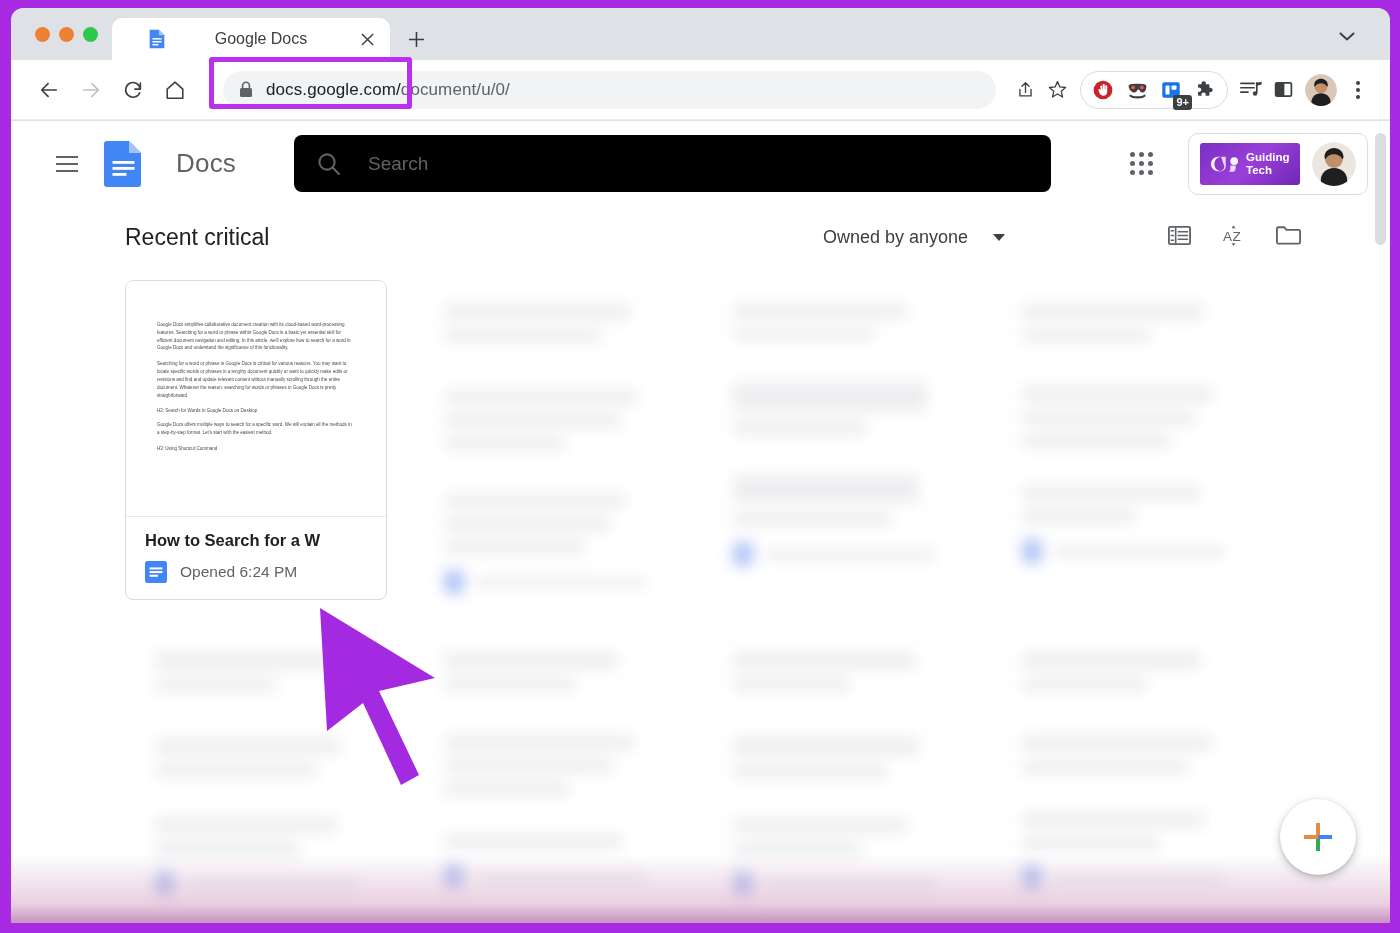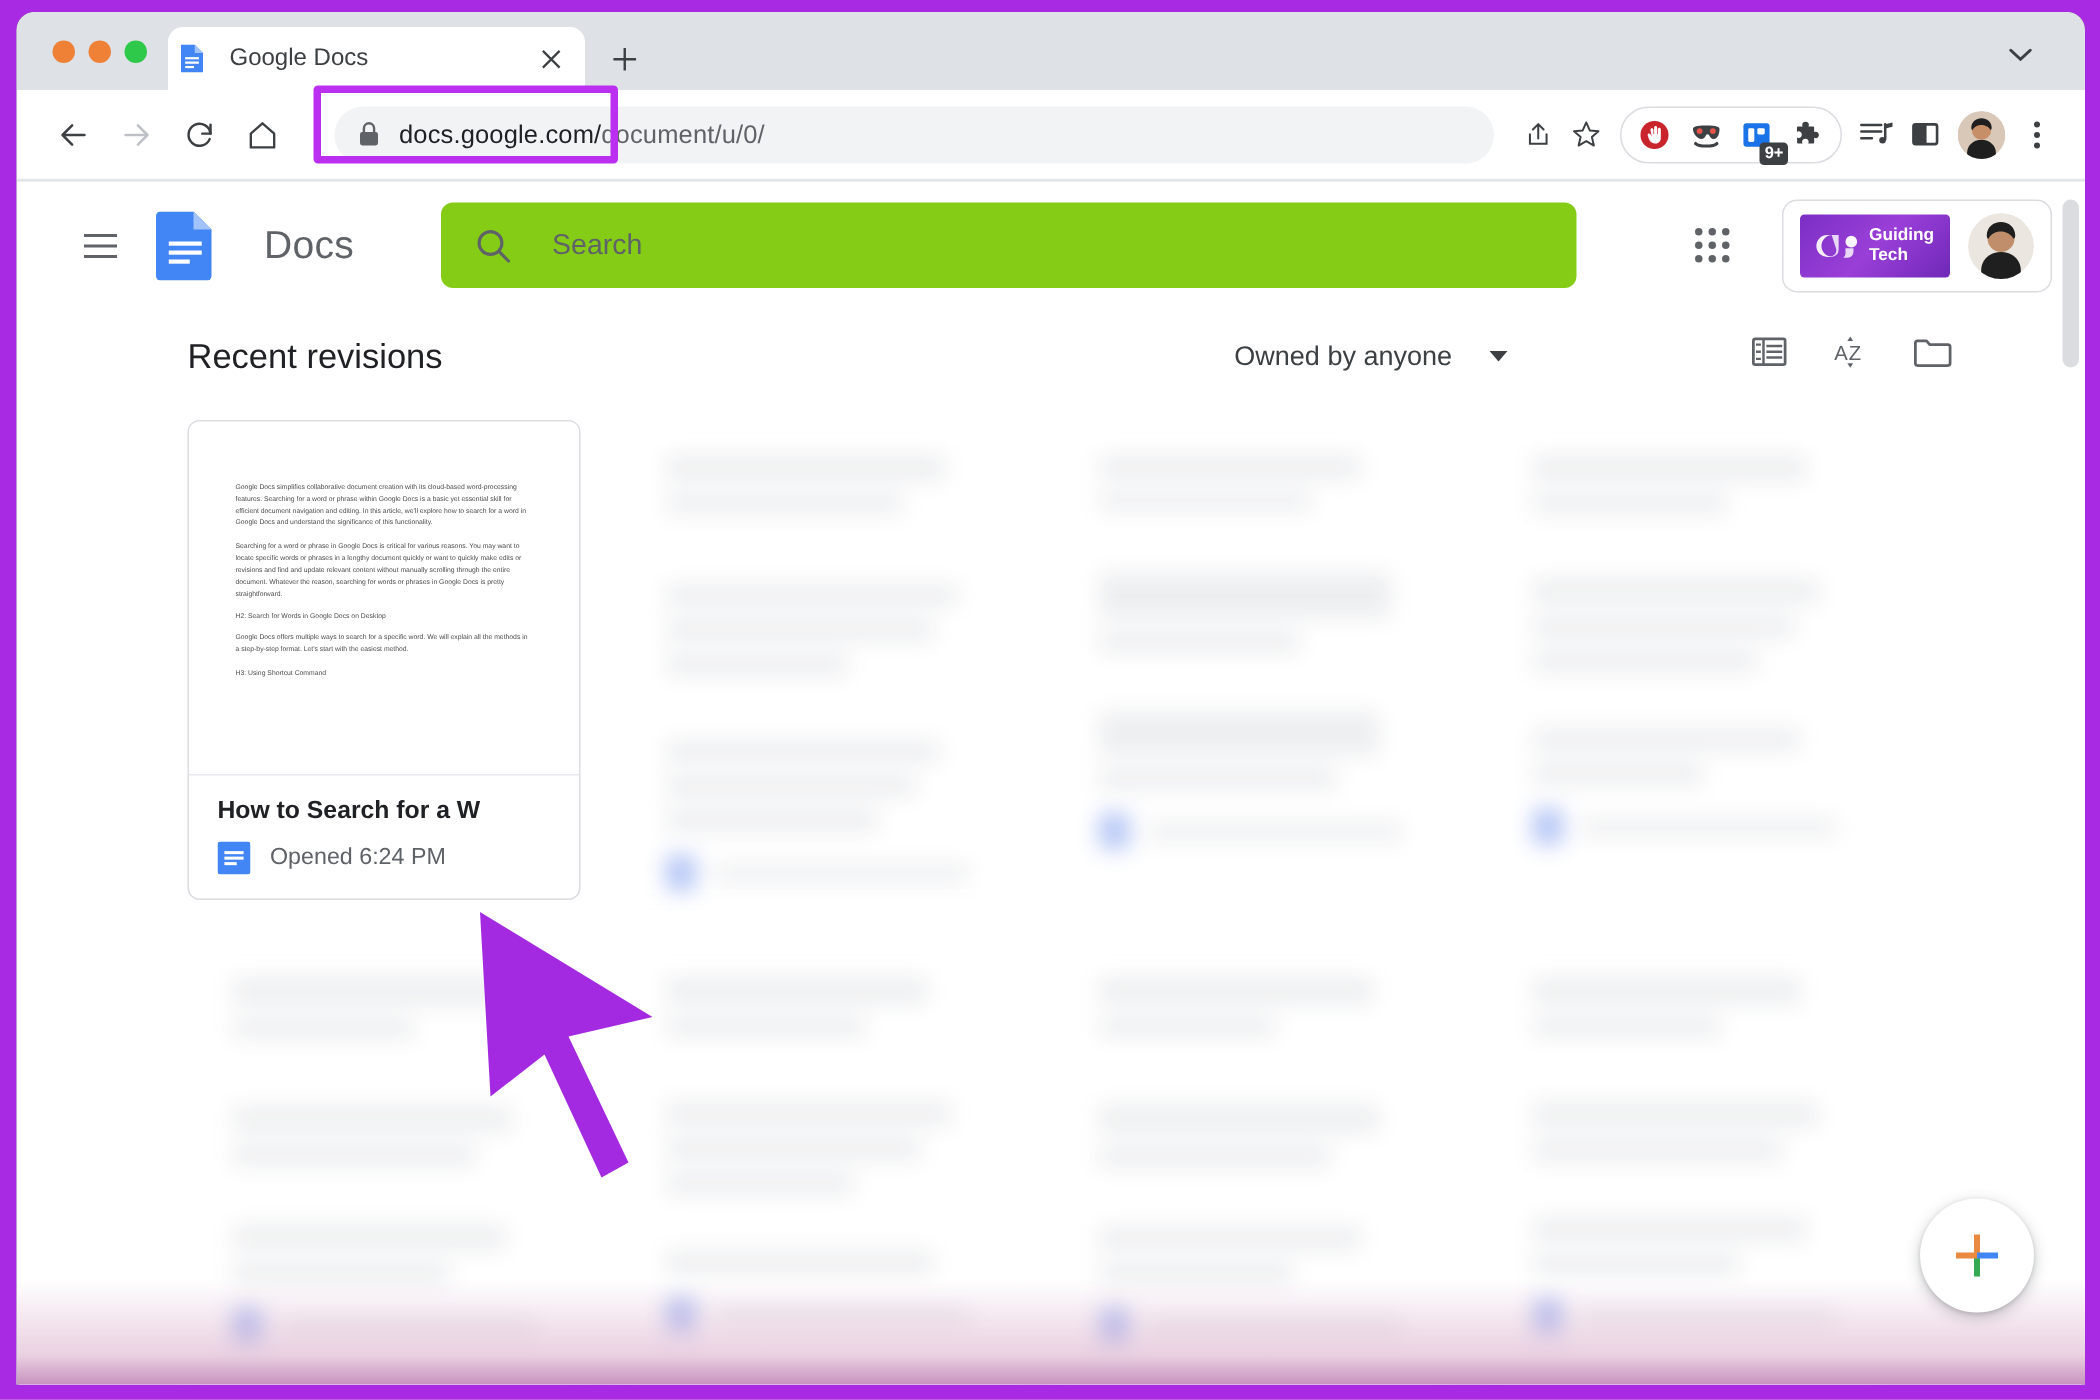--- a/index.html
+++ b/index.html
@@ -59,22 +59,23 @@
   .light.green { background: #2ec94b; }
 
   .tab {
     position: relative;
     height: 42px;
     width: 278px;
     background: #fff;
     border-radius: 10px 10px 0 0;
     display: flex;
     align-items: center;
-    padding: 0 10px 0 5px;
+    padding: 0 10px 0 34px;
     gap: 14px;
+    text-align: center;
   }
   .tab-favicon { width: 22px; height: 22px; flex: none; }
   .tab-title {
     flex: 1;
     font-size: 16px;
     color: #3c4043;
     white-space: nowrap;
     overflow: hidden;
   }
   .tab-close {
@@ -227,21 +228,21 @@
     color: #5f6368;
     margin-left: 32px;
     letter-spacing: .2px;
     flex: none;
   }
 
   .search-box {
     margin-left: 58px;
     height: 57px;
     width: 757px;
-    background: #84cc16;
+    background: #000000;
     border-radius: 8px;
     display: flex;
     align-items: center;
     padding: 0 22px;
     gap: 26px;
     flex: none;
   }
   .search-ph { font-size: 19px; color: #5f6368; }
 
   .hdr-right {
@@ -634,21 +635,21 @@
               <path d="M22 26c-7.7 0-13.2 5.5-13.2 12v6h26.4v-6c0-6.5-5.5-12-13.2-12z" fill="#1f1f1f"></path>
               <circle cx="22" cy="17" r="9" fill="#c08e6a"></circle>
               <path d="M12.5 15c0-5.5 4.4-9 9.5-9s9.5 3.5 9.5 9c0 1.2-.6 2.1-1.2 2.1-1.7-3.4-5.5-4.8-8.3-4.8s-6.6 1.2-8.3 4.8c-.7 0-1.2-.9-1.2-2.1z" fill="#1f1f1f"></path>
             </svg>
           </span>
         </div>
       </div>
     </div>
 
     <div id="docs-toolbar">
-      <span class="recent-title">Recent revisions</span>
+      <span class="recent-title">Recent critical</span>
       <span class="owned-by">
         <span>Owned by anyone</span>
         <span class="caret"></span>
       </span>
       <span class="tb-icons">
         <span>
           <svg width="25" height="25" viewBox="0 0 26 26">
             <rect x="2" y="4" width="22" height="18" rx="1.3" stroke="#5f6368" stroke-width="1.9" fill="none"></rect>
             <path d="M9 4.5v17" stroke="#5f6368" stroke-width="1.7"></path>
             <path d="M11 9h11M11 13h11M11 17h11" stroke="#5f6368" stroke-width="1.6"></path>

